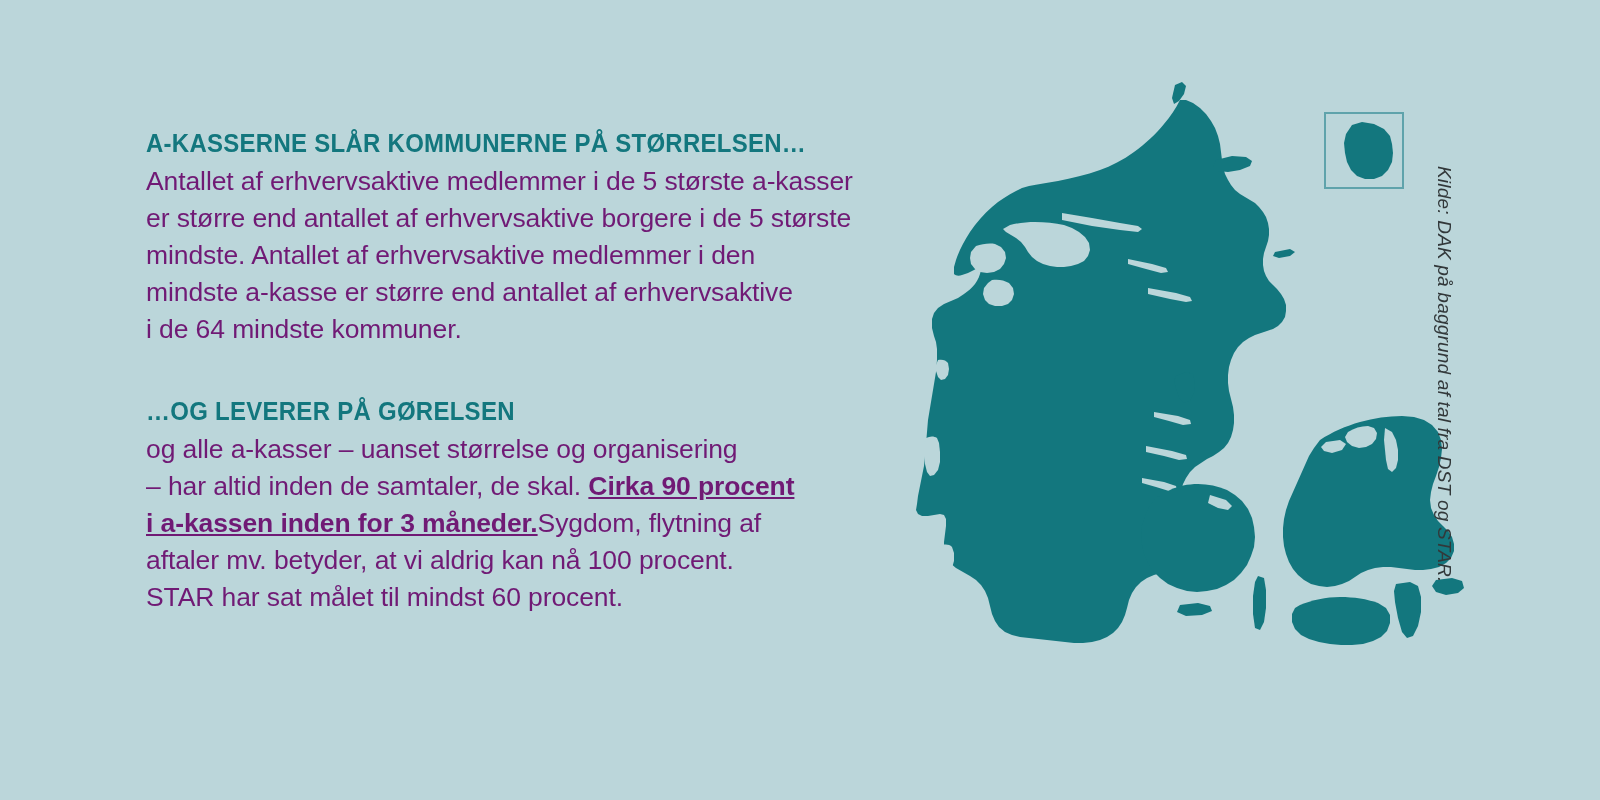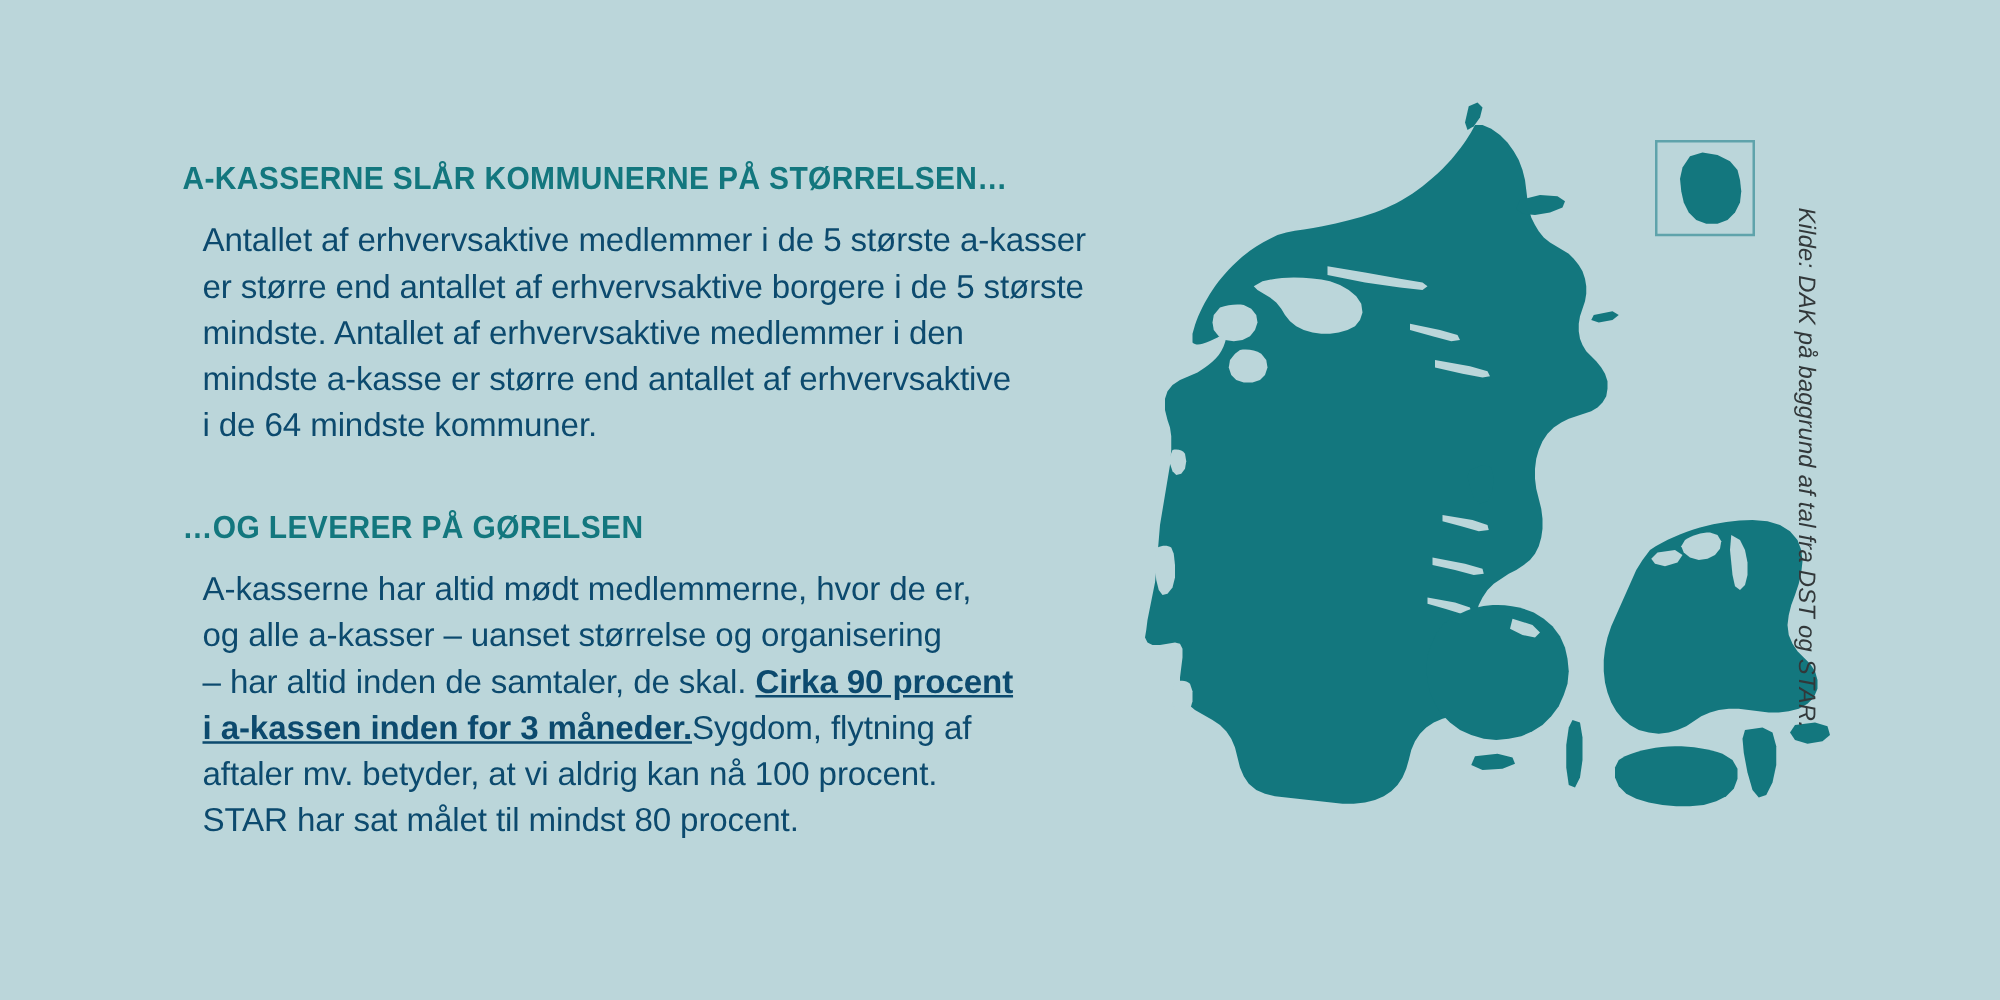--- a/index.html
+++ b/index.html
@@ -39,24 +39,24 @@
     font-size: 25.5px;
     letter-spacing: 0.3px;
     line-height: 30px;
     margin: 0 0 5px 0;
     white-space: nowrap;
     transform: scaleX(0.94);
     transform-origin: left center;
   }
 
   .block-body {
-    color: #0c4a6e;
+    color: #701a75;
     font-size: 26.5px;
     line-height: 37px;
-    margin: 16px;
+    margin: 0;
     font-weight: 400;
     letter-spacing: -0.1px;
   }
 
   .block-body .line { display: block; white-space: nowrap; }
   .block-body b { font-weight: bold; text-decoration: underline; }
 
   
   .map-area {
     position: absolute;
@@ -96,26 +96,25 @@
         <span class="line">er større end antallet af erhvervsaktive borgere i de 5 største</span>
         <span class="line">mindste. Antallet af erhvervsaktive medlemmer i den</span>
         <span class="line">mindste a-kasse er større end antallet af erhvervsaktive</span>
         <span class="line">i de 64 mindste kommuner.</span>
       </p>
     </div>
 
     <div class="block">
       <h2 class="block-heading">…OG LEVERER PÅ GØRELSEN</h2>
       <p class="block-body">
-        <span class="line">A-kasserne har altid mødt medlemmerne, hvor de er,</span>
         <span class="line">og alle a-kasser – uanset størrelse og organisering</span>
         <span class="line"><span>– har altid inden de samtaler, de skal. </span><b>Cirka 90 procent</b></span>
         <span class="line"><b>i a-kassen inden for 3 måneder.</b><span>Sygdom, flytning af</span></span>
         <span class="line">aftaler mv. betyder, at vi aldrig kan nå 100 procent.</span>
-        <span class="line">STAR har sat målet til mindst 80 procent.</span>
+        <span class="line">STAR har sat målet til mindst 60 procent.</span>
       </p>
     </div>
 
   </div>
 
   <div class="map-area">
     <svg class="map-svg" viewBox="0 0 620 660" xmlns="http://www.w3.org/2000/svg">
 
       <path fill="#13777e" d="
         M 300 40

